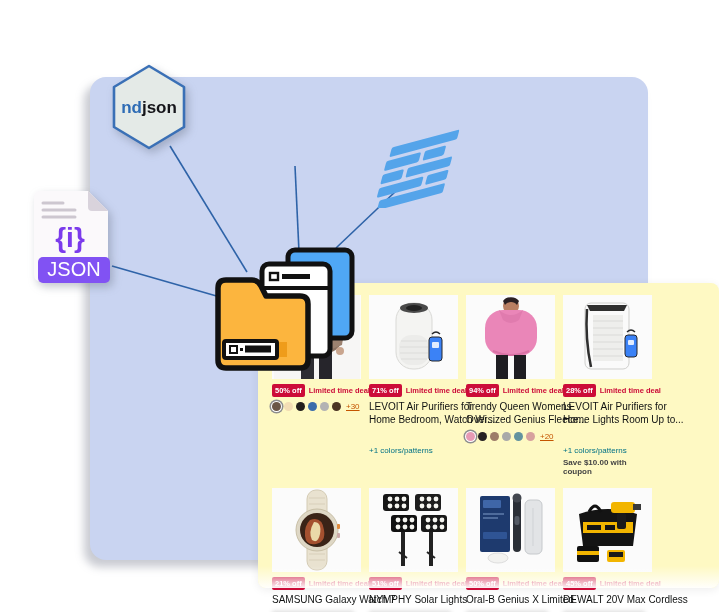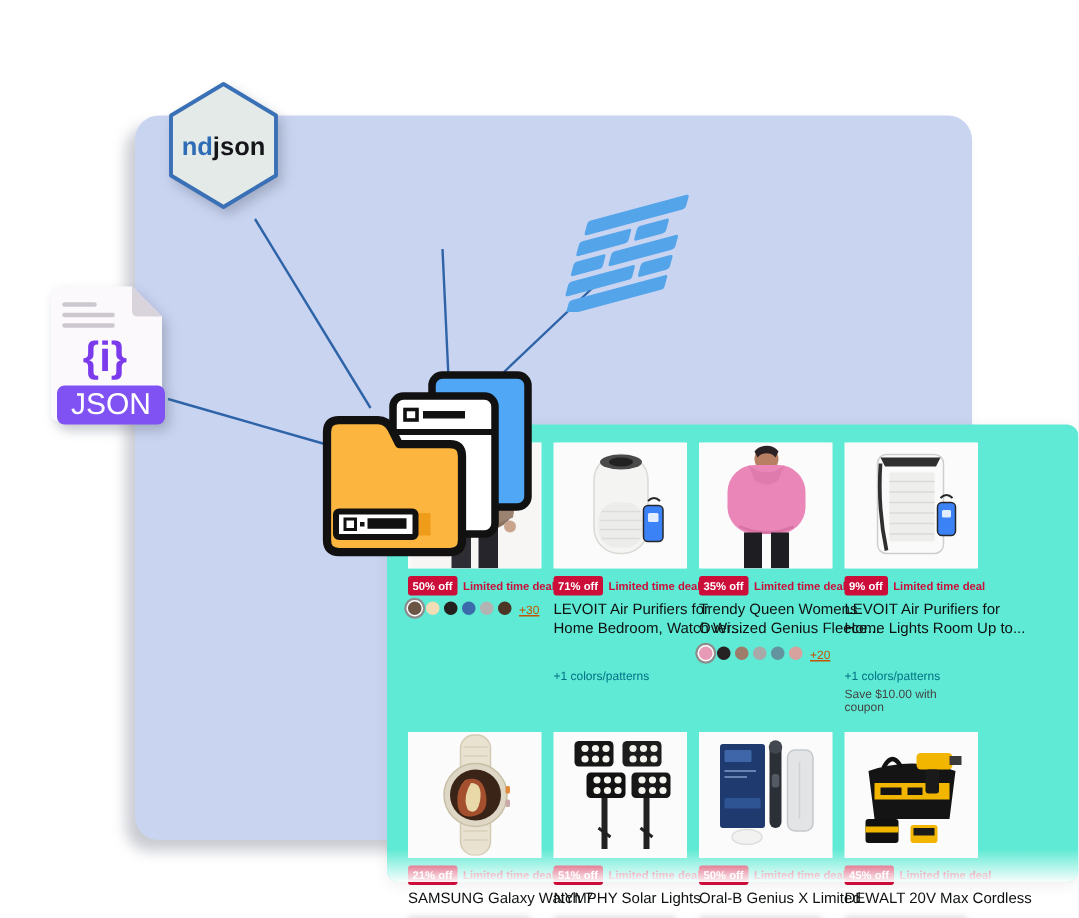--- a/index.html
+++ b/index.html
@@ -14,39 +14,39 @@
   
   #lines{position:absolute;left:0;top:0;z-index:3;pointer-events:none;}
   #lines line{stroke:#2e63a8;stroke-width:1.6;}
 
   
   .icon-abs{position:absolute;z-index:4;}
   .soft-shadow{filter:drop-shadow(3px 4px 4px rgba(90,96,115,.35));}
 
   
   .panel{position:absolute;left:258px;top:283px;width:461px;height:305px;z-index:2;
-         background:#5eead4;border-radius:8px;box-shadow:0 2px 10px rgba(0,0,0,.07);
+         background:#fef9c3;border-radius:8px;box-shadow:0 2px 10px rgba(0,0,0,.07);
          padding:12px 0 0 14px;box-sizing:border-box;}
   .grid-row{display:flex;}
   .grid-row + .grid-row{margin-top:12px;}
   .card{width:89px;margin-right:8px;position:relative;}
   .card-img{width:89px;height:84px;background:#fbfbfb;display:flex;
             align-items:center;justify-content:center;overflow:hidden;}
   .badge-row{display:flex;align-items:center;margin-top:5px;height:12px;}
   .badge{background:#cc0c39;color:#fff;font-size:7.5px;font-weight:bold;
          padding:2px 3px;border-radius:2px;white-space:nowrap;}
   .deal{color:#cc0c39;font-size:7.5px;font-weight:bold;margin-left:4px;white-space:nowrap;}
   .title{font-size:10px;color:#0f1111;line-height:1.32;margin-top:4px;white-space:nowrap;}
   .swatch-row{display:flex;align-items:center;margin-top:4px;height:12px;}
   .swatch{width:9px;height:9px;border-radius:50%;margin-right:3px;display:inline-block;
           box-sizing:border-box;}
   .swatch.selected{box-shadow:0 0 0 1px #fff,0 0 0 2.5px #8d8d8d;}
   .more{font-size:8px;color:#c45500;margin-left:2px;text-decoration:underline;}
   .plink{font-size:8px;color:#007185;margin-top:20px;}
-  .coupon{font-size:8px;color:#444;margin-top:3px;}
+  .coupon{font-size:8px;color:#444;margin-top:3px;font-weight:bold;}
   .blur-bar{height:8px;width:82px;background:#cfcfcf;margin-top:4px;
             filter:blur(2px);opacity:.75;border-radius:2px;}
   .panel-fade{position:absolute;left:0;bottom:0;width:100%;height:22px;z-index:5;
               background:linear-gradient(to bottom,rgba(255,255,255,0),rgba(255,255,255,.95));
               pointer-events:none;border-radius:0 0 8px 8px;}
 </style>
 </head>
 <body>
 
 <div id="stage">
@@ -124,21 +124,21 @@
             <circle cx="43" cy="11" r="8" fill="#b97f63"></circle>
             <path d="M35,6 a9,7 0 0 1 16,0 l-2,4 a7,6 0 0 0 -12,0 z" fill="#2b2023"></path>
             <rect x="17" y="15" width="52" height="46" rx="18" fill="#ea86b8"></rect>
             <path d="M31,15 q12,10 24,0 l-4,10 q-8,6 -16,0 z" fill="#e07bae"></path>
             <path d="M25,56 q18,8 36,0" stroke="#d972a5" fill="none" stroke-width="2"></path>
             <rect x="28" y="60" width="12" height="24" fill="#1e1d22"></rect>
             <rect x="46" y="60" width="12" height="24" fill="#1e1d22"></rect>
           </svg>
         </div>
         <div class="badge-row">
-          <span class="badge">35% off</span>
+          <span class="badge">94% off</span>
           <span class="deal">Limited time deal</span>
         </div>
         <div class="title">
           <span>Trendy Queen Womens</span><br>
           <span>Oversized Genius Fleece...</span>
         </div>
         <div class="swatch-row">
           <span><span class="swatch selected" style="background: rgb(231, 154, 181);"></span><span class="swatch" style="background: rgb(38, 33, 34);"></span><span class="swatch" style="background: rgb(157, 124, 105);"></span><span class="swatch" style="background: rgb(169, 169, 169);"></span><span class="swatch" style="background: rgb(99, 147, 159);"></span><span class="swatch" style="background: rgb(215, 161, 158);"></span></span>
           <span class="more">+20</span>
         </div>
@@ -159,21 +159,21 @@
               <line x1="28" y1="54" x2="58" y2="54"></line>
                 <line x1="28" y1="61" x2="58" y2="61"></line>
             </g>
             <path d="M22,14 q-2,30 4,58" stroke="#2f2f2f" fill="none" stroke-width="2.5"></path>
             <rect x="60" y="40" width="12" height="22" rx="3" fill="#3b82f6" stroke="#26272b"></rect>
             <rect x="63" y="45" width="6" height="5" rx="1" fill="#fff" opacity=".85"></rect>
             <path d="M62,37 q4,-4 8,0" stroke="#26272b" fill="none" stroke-width="1.4"></path>
           </svg>
         </div>
         <div class="badge-row">
-          <span class="badge">9% off</span>
+          <span class="badge">28% off</span>
           <span class="deal">Limited time deal</span>
         </div>
         <div class="title">
           <span>LEVOIT Air Purifiers for</span><br>
           <span>Home Lights Room Up to...</span>
         </div>
         <div class="plink">+1 colors/patterns</div>
         <div class="coupon">Save $10.00 with coupon</div>
       </div>
     </div>
@@ -331,21 +331,21 @@
         <line x1="13" y1="14" x2="33" y2="14"></line>
         <line x1="13" y1="21" x2="45" y2="21"></line>
         <line x1="13" y1="28" x2="45" y2="28"></line>
       </g>
       <text x="40" y="58" text-anchor="middle" font-size="28" font-weight="bold" fill="#7b3bec" font-family="Liberation Sans, sans-serif">{i}</text>
       <rect x="8" y="68" width="72" height="26" rx="5" fill="#8152f3"></rect>
       <text x="44" y="87" text-anchor="middle" font-size="20" fill="#fff" font-family="Liberation Sans, sans-serif">JSON</text>
     </svg>
   </div>
 
-  <div class="icon-abs" style="left:111px;top:54px;">
+  <div class="icon-abs" style="left:111px;top:64px;">
     <svg class="soft-shadow" width="76" height="86" viewBox="0 0 76 86">
       <polygon points="38,2 73,23 73,63 38,84 3,63 3,23" fill="#e4eae7" stroke="#3a70b6" stroke-width="2.6" stroke-linejoin="round"></polygon>
       <text x="38" y="49" text-anchor="middle" font-size="17" font-weight="bold" font-family="Liberation Sans, sans-serif">
         <tspan fill="#2e6cb5">nd</tspan><tspan fill="#15151a">json</tspan>
       </text>
     </svg>
   </div>
 
 
   <div class="icon-abs" style="left:372px;top:112px;">

